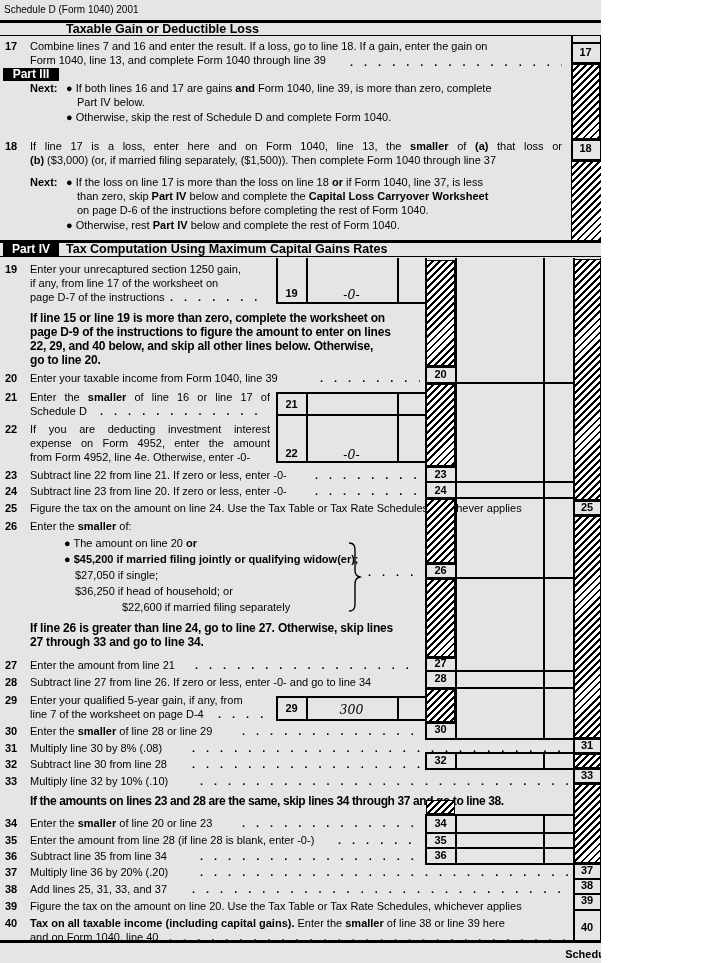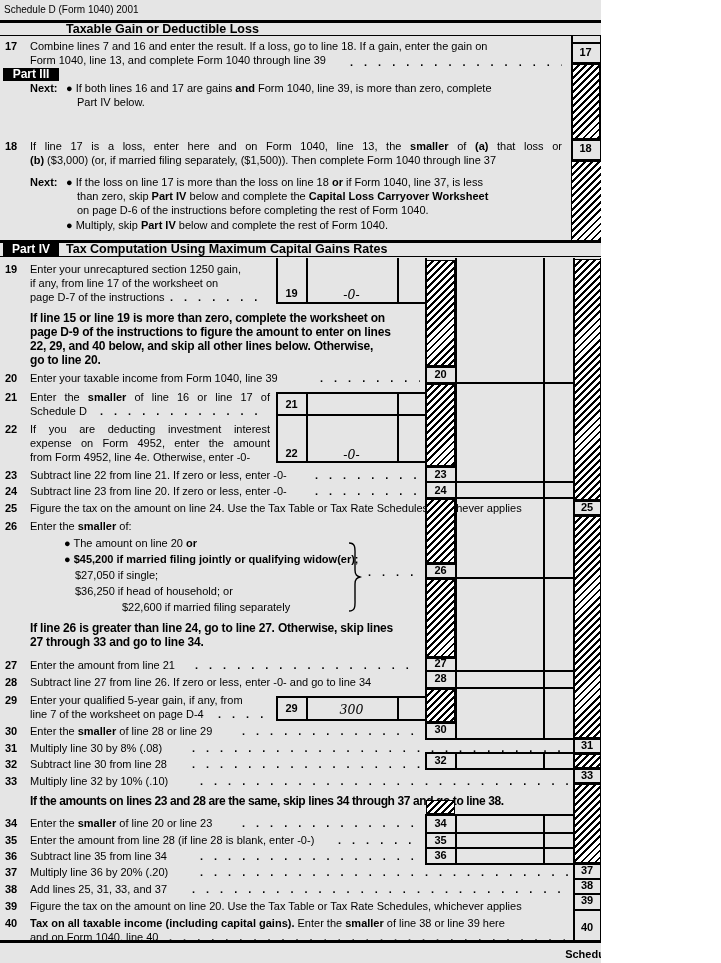--- a/index.html
+++ b/index.html
@@ -37,30 +37,31 @@
   <div class="hl" style="left:0;top:35px;width:721px;height:1px;"></div>
 
   <div class="mn" style="left:5px;top:40px;">17</div>
   <div class="t" style="left:30px;top:40px;">Combine lines 7 and 16 and enter the result. If a loss, go to line 18. If a gain, enter the gain on</div>
   <div class="t" style="left:30px;top:54px;">Form 1040, line 13, and complete Form 1040 through line 39</div>
   <div class="dots" style="left:350px;top:56px;width:212px;">............................................................</div>
 
   <div class="t b" style="left:30px;top:82px;">Next:</div>
   <div class="t" style="left:66px;top:82px;"><span>● If both lines 16 and 17 are gains </span><span class="b">and</span><span> Form 1040, line 39, is more than zero, complete</span></div>
   <div class="t" style="left:77px;top:96px;">Part IV below.</div>
+  <div class="t" style="left:66px;top:111px;">● Otherwise, skip the rest of Schedule D and complete Form 1040.</div>
 
   <div class="mn" style="left:5px;top:140px;">18</div>
   <div class="t jl" style="left:30px;top:140px;width:532px;"><span>If line 17 is a loss, enter here and on Form 1040, line 13, the </span><span class="b">smaller</span><span> of </span><span class="b">(a)</span><span> that loss or</span></div>
   <div class="t" style="left:30px;top:154px;"><span class="b">(b)</span><span> ($3,000) (or, if married filing separately, ($1,500)). Then complete Form 1040 through line 37</span></div>
 
   <div class="t b" style="left:30px;top:176px;">Next:</div>
   <div class="t" style="left:66px;top:176px;"><span>● If the loss on line 17 is more than the loss on line 18 </span><span class="b">or</span><span> if Form 1040, line 37, is less</span></div>
   <div class="t" style="left:77px;top:190px;"><span>than zero, skip </span><span class="b">Part IV</span><span> below and complete the </span><span class="b">Capital Loss Carryover Worksheet</span></div>
   <div class="t" style="left:77px;top:204px;">on page D-6 of the instructions before completing the rest of Form 1040.</div>
-  <div class="t" style="left:66px;top:219px;"><span>● Multiply, skip </span><span class="b">Part IV</span><span> below and complete the rest of Form 1040.</span></div>
+  <div class="t" style="left:66px;top:219px;"><span>● Otherwise, rest </span><span class="b">Part IV</span><span> below and complete the rest of Form 1040.</span></div>
 
   <div class="vl" style="left:571px;top:36px;height:125px;"></div>
   <div class="vl" style="left:600px;top:36px;height:125px;"></div>
   <div class="vl" style="left:689px;top:36px;height:125px;"></div>
   <div class="vl" style="left:717px;top:36px;height:125px;"></div>
   <div class="hl" style="left:571px;top:42px;width:148px;"></div>
   <div class="hl" style="left:571px;top:62px;width:148px;"></div>
   <div class="hl" style="left:571px;top:139px;width:148px;"></div>
   <div class="hl" style="left:571px;top:159px;width:148px;"></div>
   <div class="hatch" style="left:572px;top:64px;width:28px;height:75px;"></div>

